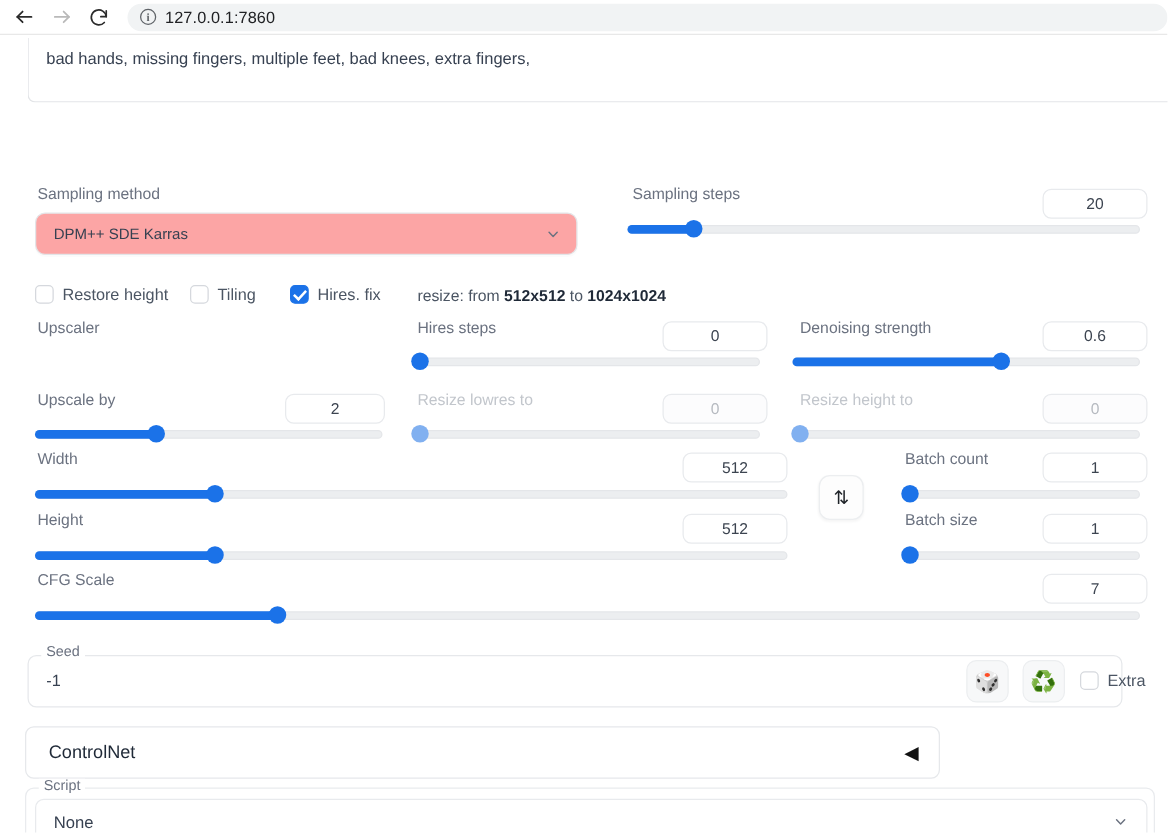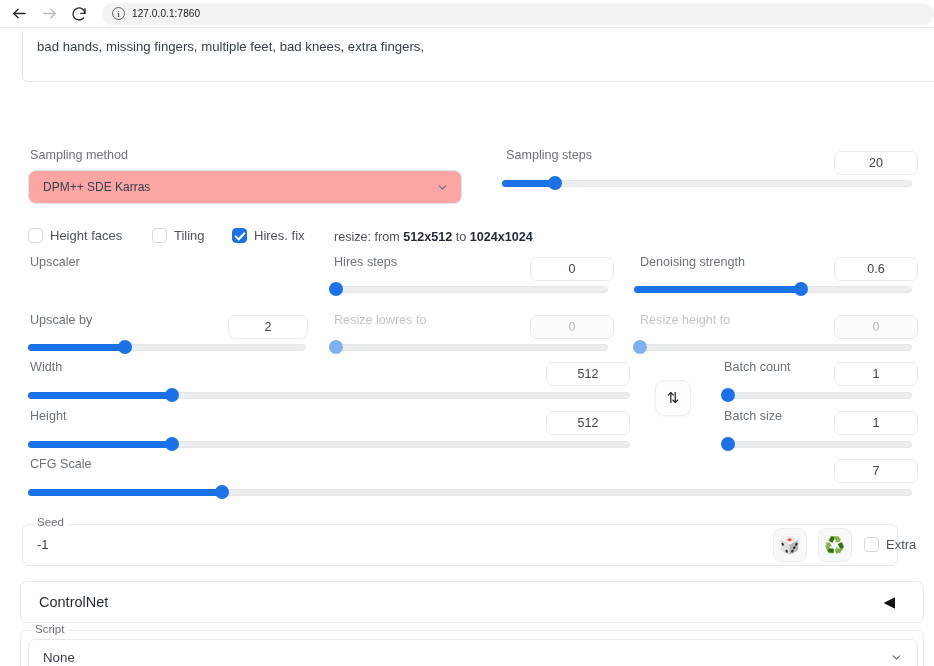--- a/index.html
+++ b/index.html
@@ -42,21 +42,21 @@
   .info-icon {
     width: 13px; height: 13px;
     border: 1.2px solid #5f6368;
     border-radius: 50%;
     display: flex; align-items: center; justify-content: center;
     font-size: 9px; font-weight: bold; color: #5f6368;
     font-family: "Liberation Serif", serif;
     flex: 0 0 auto;
   }
   .omnibox-url {
-    font-size: 10px; color: #202124;
+    font-size: 13px; color: #202124;
     letter-spacing: 0.1px;
   }
 
   
   .page {
     position: relative;
     height: 638px;
     background: #ffffff;
     padding: 0;
   }
@@ -233,26 +233,26 @@
     display: flex; align-items: center; justify-content: center;
     font-size: 15px; color: #1f2328;
     cursor: pointer;
     box-shadow: 0 1px 2px rgba(0,0,0,0.04);
   }
 
   
   .accordion {
     position: absolute;
     left: 20px; top: 553px;
-    width: 904px; height: 42px;
+    width: 732px; height: 42px;
     border: 1px solid #e6e8eb;
     border-radius: 7px;
     background: #fff;
     display: flex; align-items: center;
-    padding: 0 28px 0 18px;
+    padding: 0 16px 0 18px;
     cursor: pointer;
   }
   .accordion .title {
     flex: 1;
     font-size: 14.5px;
     color: #1f2937;
   }
   .accordion .arrow {
     font-size: 15px; color: #111;
   }
@@ -334,21 +334,21 @@
   <div class="abs lbl" style="left:506px; top:120px;">Sampling steps</div>
   <div class="abs numbox" style="left:834px; top:123px; width:84px;">20</div>
   <div class="abs slider" style="left:502px; top:148px; width:410px;">
     <div class="track"></div>
     <div class="fill" style="width:13%"></div>
     <div class="thumb" style="left:13%"></div>
   </div>
 
   <div class="abs cb-wrap" style="left:28px; top:200px;">
     <div class="cb"></div>
-    <span class="cb-label">Height faces</span>
+    <span class="cb-label">Restore height</span>
   </div>
   <div class="abs cb-wrap" style="left:152px; top:200px;justify-content:center;">
     <div class="cb"></div>
     <span class="cb-label">Tiling</span>
   </div>
   <div class="abs cb-wrap" style="left:232px; top:200px;">
     <div class="cb checked"></div>
     <span class="cb-label">Hires. fix</span>
   </div>
   <div class="abs resize-info" style="left:334px; top:202px;"><span>resize: from </span><b>512x512</b><span> to </span><b>1024x1024</b></div>

